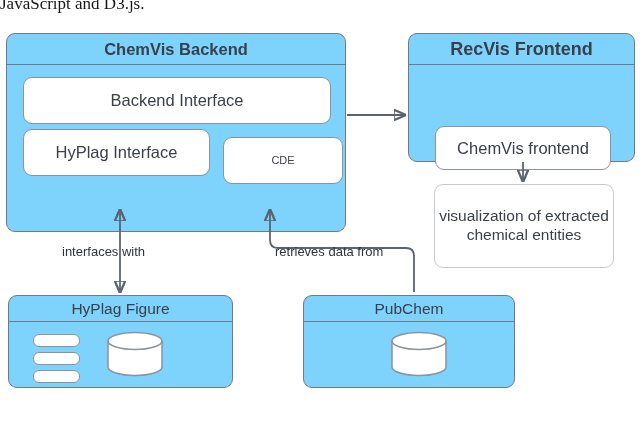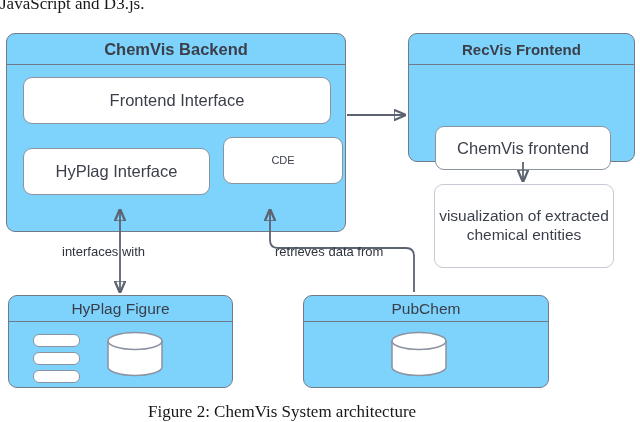--- a/index.html
+++ b/index.html
@@ -48,33 +48,33 @@
     display:flex;align-items:center;justify-content:center;
     text-align:center;
     line-height:1.22;
   }
   .leaf.faint{border-color:#c6cad2;}
 
   
   #chemvis-backend{left:6px;top:33px;width:340px;height:199px;}
   #chemvis-backend > .node-title{height:31px;font-size:16.5px;}
   #frontend-interface{left:16px;top:43px;width:308px;height:47px;font-size:16.5px;}
-  #hyplag-interface{left:16px;top:114px;width:187px;height:47px;font-size:16.5px;}
+  #hyplag-interface{left:16px;top:95px;width:187px;height:47px;font-size:16.5px;}
   #cde{left:216px;top:103px;width:120px;height:47px;font-size:11px;}
 
   #recvis-frontend{left:408px;top:33px;width:227px;height:129px;}
-  #recvis-frontend > .node-title{height:31px;font-size:15px;}
+  #recvis-frontend > .node-title{height:31px;font-size:18px;}
   #chemvis-frontend{left:26px;top:48px;width:176px;height:44px;font-size:16.5px;margin-top:44px;}
 
   #visualization{left:434px;top:184px;width:180px;height:84px;font-size:15.5px;padding:0 0;}
 
   #hyplag-backend{left:8px;top:295px;width:225px;height:93px;}
   #hyplag-backend > .node-title{height:26px;font-size:15.5px;}
 
-  #pubchem{left:303px;top:295px;width:246px;height:93px;}
+  #pubchem{left:303px;top:295px;width:212px;height:93px;}
   #pubchem > .node-title{height:26px;font-size:15.5px;}
 
   
   .pill{
     position:absolute;width:45px;height:11px;
     border:1.5px solid #8b92a0;border-radius:6px;background:#fff;
   }
   #pill-1{left:24px;top:38px;}
   #pill-2{left:24px;top:56px;}
   #pill-3{left:24px;top:74px;}
@@ -100,21 +100,21 @@
 </head>
 <body>
 
 <div class="stage">
 
   <div class="body-text" id="prev-line">JavaScript and D3.js.</div>
 
   <div class="node" id="chemvis-backend">
     <div class="node-title bold">ChemVis Backend</div>
 
-    <div class="leaf" id="frontend-interface">Frontend Interface</div>
+    <div class="leaf" id="frontend-interface">Backend Interface</div>
 
     <div class="leaf" id="hyplag-interface">HyPlag Interface</div>
 
     <div class="leaf" id="cde">CDE</div>
   </div>
 
   <div class="node" id="recvis-frontend">
     <div class="node-title bold">RecVis Frontend</div>
 
     <div class="leaf" id="chemvis-frontend">ChemVis frontend</div>
@@ -163,15 +163,14 @@
 
     <line x1="120" y1="292" x2="120" y2="210" marker-start="url(#arrow)" marker-end="url(#arrow)"></line>
 
     <path d="M414,292 L414,256 Q414,248 406,248 L278,248 Q270,248 270,240 L270,210" marker-end="url(#arrow)"></path>
   </svg>
 
   <div class="edge-label" id="label-interfaces">interfaces with</div>
 
   <div class="edge-label" id="label-retrieves">retrieves data from</div>
 
-  <div class="body-text" id="caption">Figure 2: ChemVis System architecture</div>
 
 </div>
 
 </body></html>

